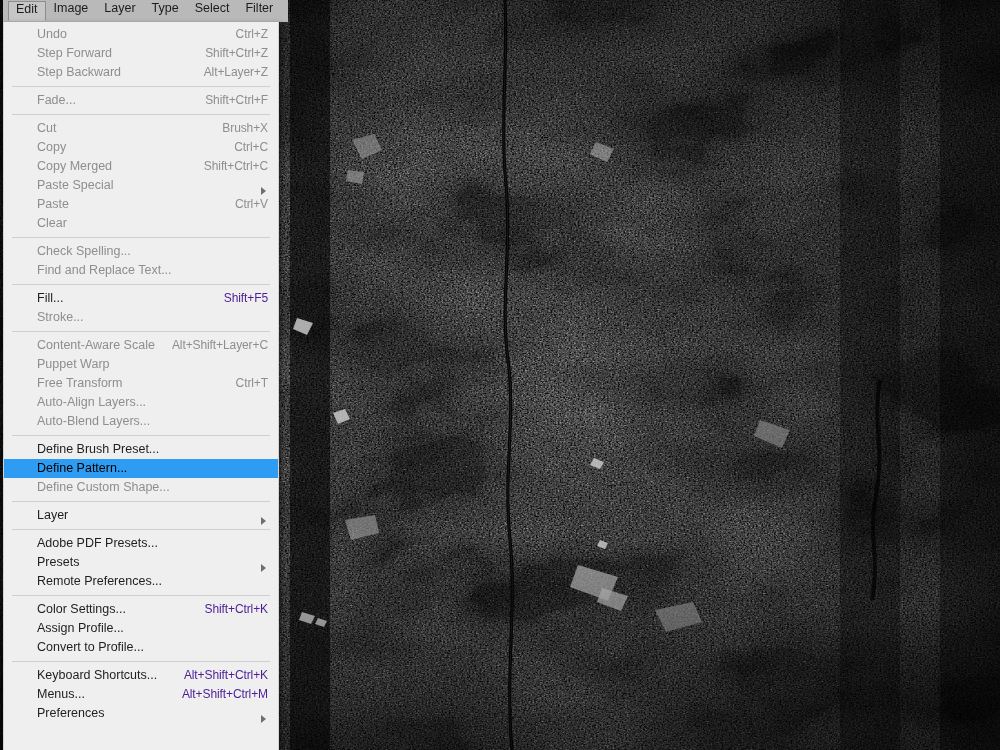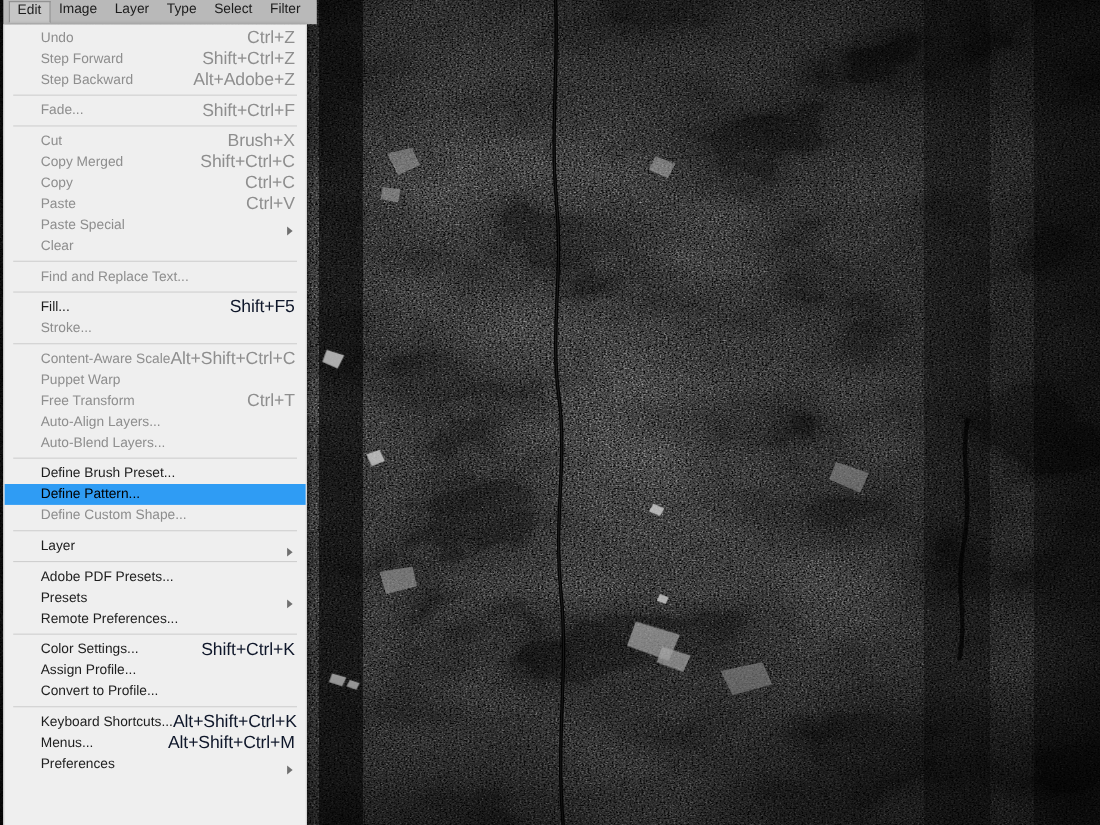--- a/index.html
+++ b/index.html
@@ -87,24 +87,24 @@
   .menu-item.highlighted {
     background: #2f9cf4;
     color: #000000;
   }
   .menu-item .label {
     flex: 0 0 auto;
   }
   .menu-item .shortcut {
     margin-left: auto;
     color: #8e8e8e;
-    font-size: 16px;
+    font-size: 12px;
     letter-spacing: -0.1px;
   }
-  .menu-item.enabled .shortcut { color: #0f172a; }
+  .menu-item.enabled .shortcut { color: #4c1d95; }
   .menu-item .arrow {
     margin-left: auto;
     width: 0; height: 0;
     border-left: 5px solid #6f6f6f;
     border-top: 4px solid transparent;
     border-bottom: 4px solid transparent;
     margin-right: 2px;
   }
   .menu-sep {
     height: 1px;
@@ -231,67 +231,70 @@
       <div class="menu-item">
         <span class="label">Undo</span>
         <span class="shortcut">Ctrl+Z</span>
       </div>
       <div class="menu-item">
         <span class="label">Step Forward</span>
         <span class="shortcut">Shift+Ctrl+Z</span>
       </div>
       <div class="menu-item">
         <span class="label">Step Backward</span>
-        <span class="shortcut">Alt+Adobe+Z</span>
+        <span class="shortcut">Alt+Layer+Z</span>
       </div>
       <div class="menu-sep"></div>
       <div class="menu-item">
         <span class="label">Fade...</span>
         <span class="shortcut">Shift+Ctrl+F</span>
       </div>
       <div class="menu-sep"></div>
       <div class="menu-item">
         <span class="label">Cut</span>
         <span class="shortcut">Brush+X</span>
       </div>
       <div class="menu-item">
+        <span class="label">Copy</span>
+        <span class="shortcut">Ctrl+C</span>
+      </div>
+      <div class="menu-item">
         <span class="label">Copy Merged</span>
         <span class="shortcut">Shift+Ctrl+C</span>
       </div>
       <div class="menu-item">
-        <span class="label">Copy</span>
-        <span class="shortcut">Ctrl+C</span>
+        <span class="label">Paste Special</span>
+        <span class="arrow"></span>
       </div>
       <div class="menu-item">
         <span class="label">Paste</span>
         <span class="shortcut">Ctrl+V</span>
       </div>
       <div class="menu-item">
-        <span class="label">Paste Special</span>
-        <span class="arrow"></span>
-      </div>
-      <div class="menu-item">
         <span class="label">Clear</span>
       </div>
       <div class="menu-sep"></div>
+      <div class="menu-item">
+        <span class="label">Check Spelling...</span>
+      </div>
       <div class="menu-item">
         <span class="label">Find and Replace Text...</span>
       </div>
       <div class="menu-sep"></div>
       <div class="menu-item enabled">
         <span class="label">Fill...</span>
         <span class="shortcut">Shift+F5</span>
       </div>
       <div class="menu-item">
         <span class="label">Stroke...</span>
       </div>
       <div class="menu-sep"></div>
       <div class="menu-item">
         <span class="label">Content-Aware Scale</span>
-        <span class="shortcut">Alt+Shift+Ctrl+C</span>
+        <span class="shortcut">Alt+Shift+Layer+C</span>
       </div>
       <div class="menu-item">
         <span class="label">Puppet Warp</span>
       </div>
       <div class="menu-item">
         <span class="label">Free Transform</span>
         <span class="shortcut">Ctrl+T</span>
       </div>
       <div class="menu-item">
         <span class="label">Auto-Align Layers...</span>

